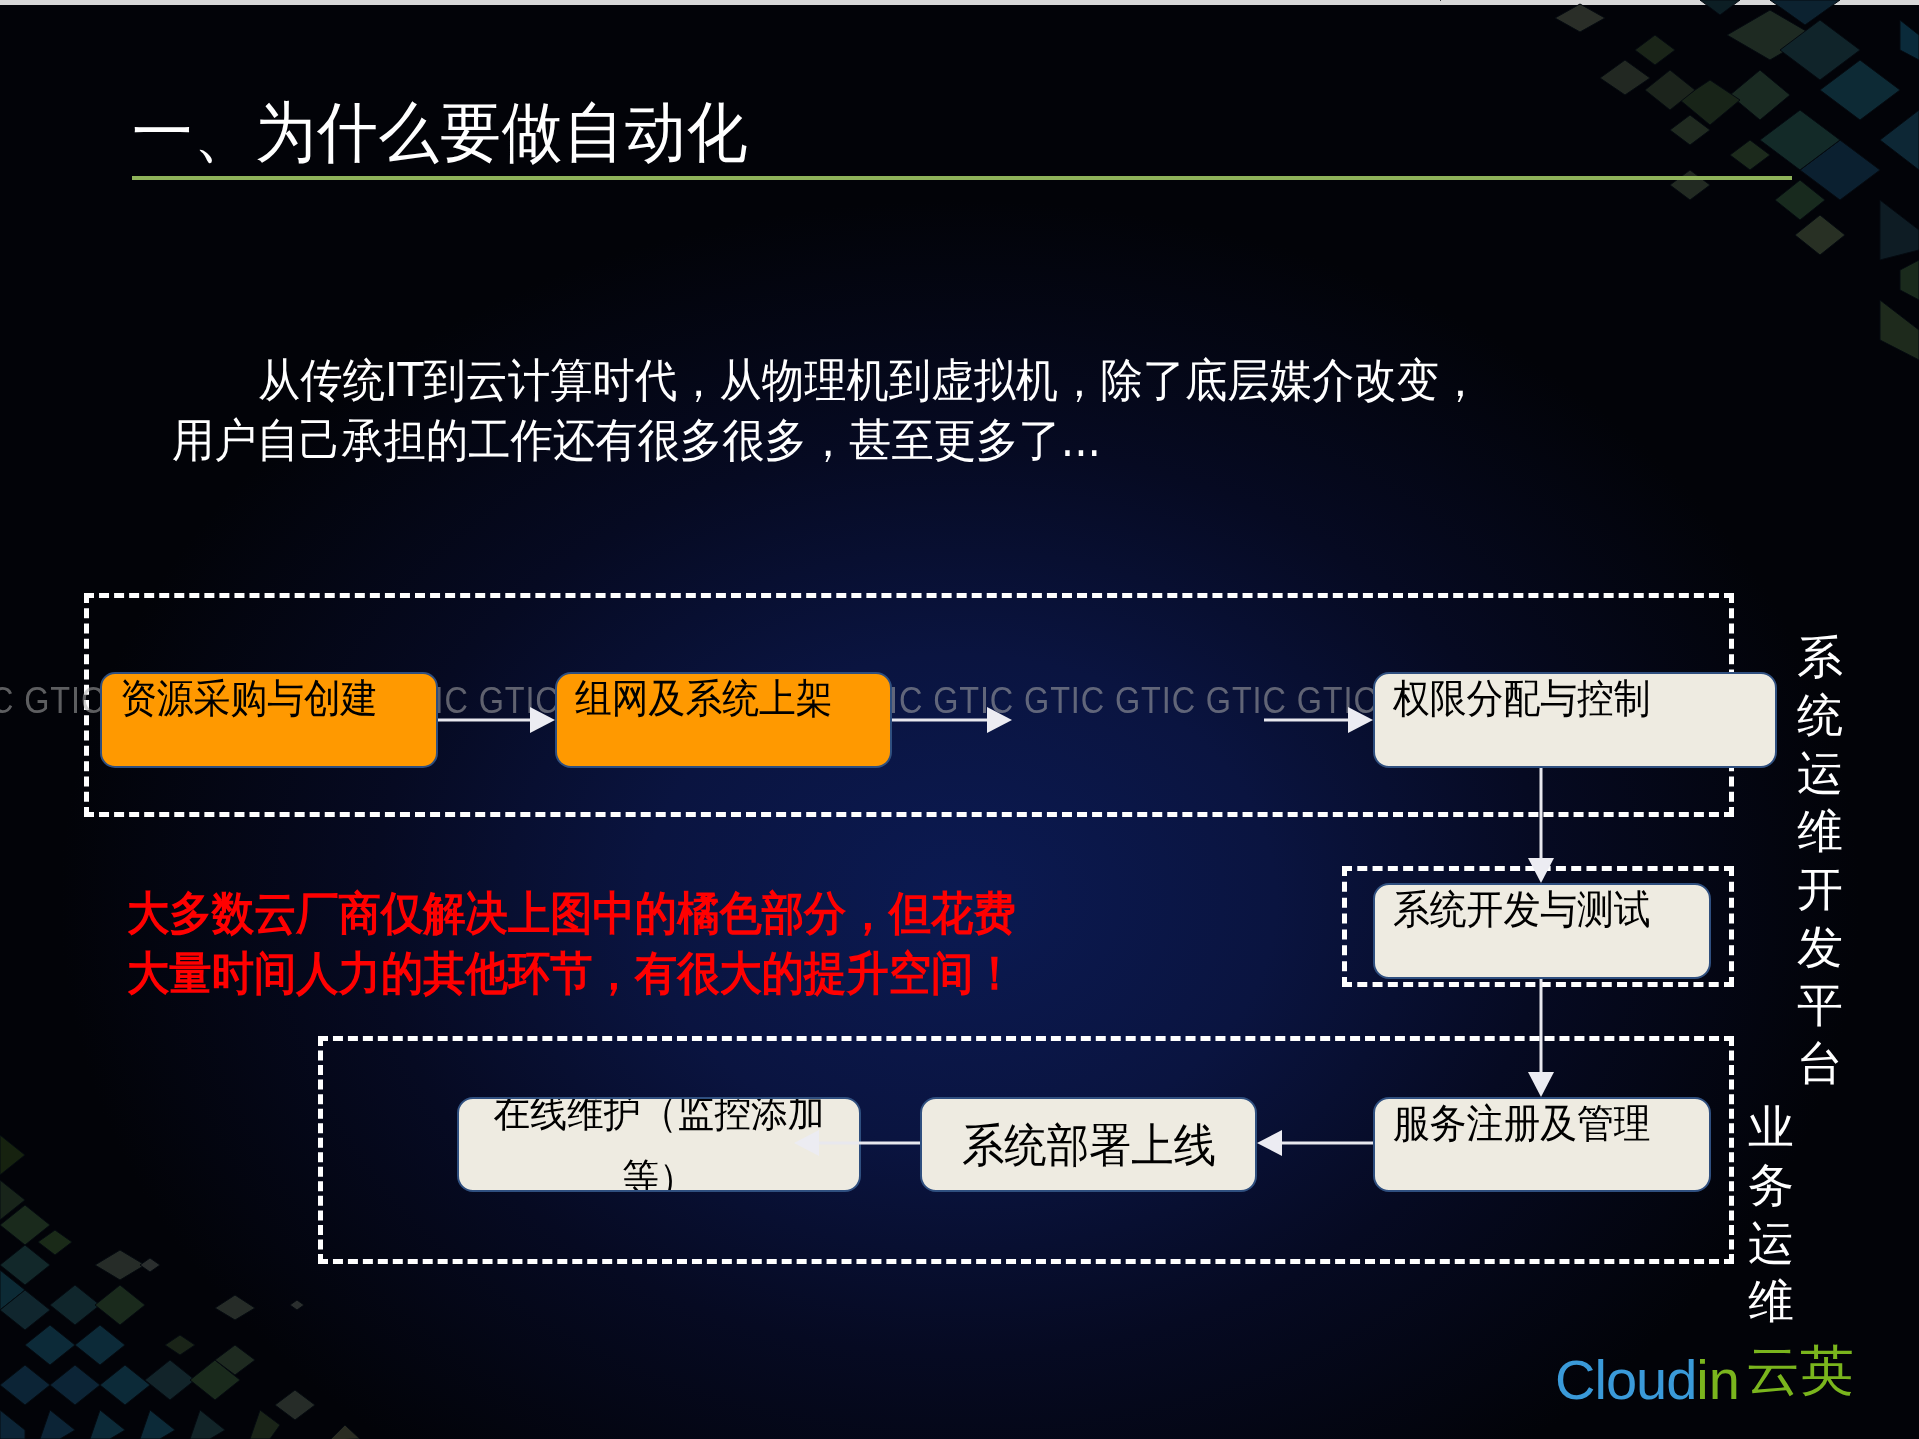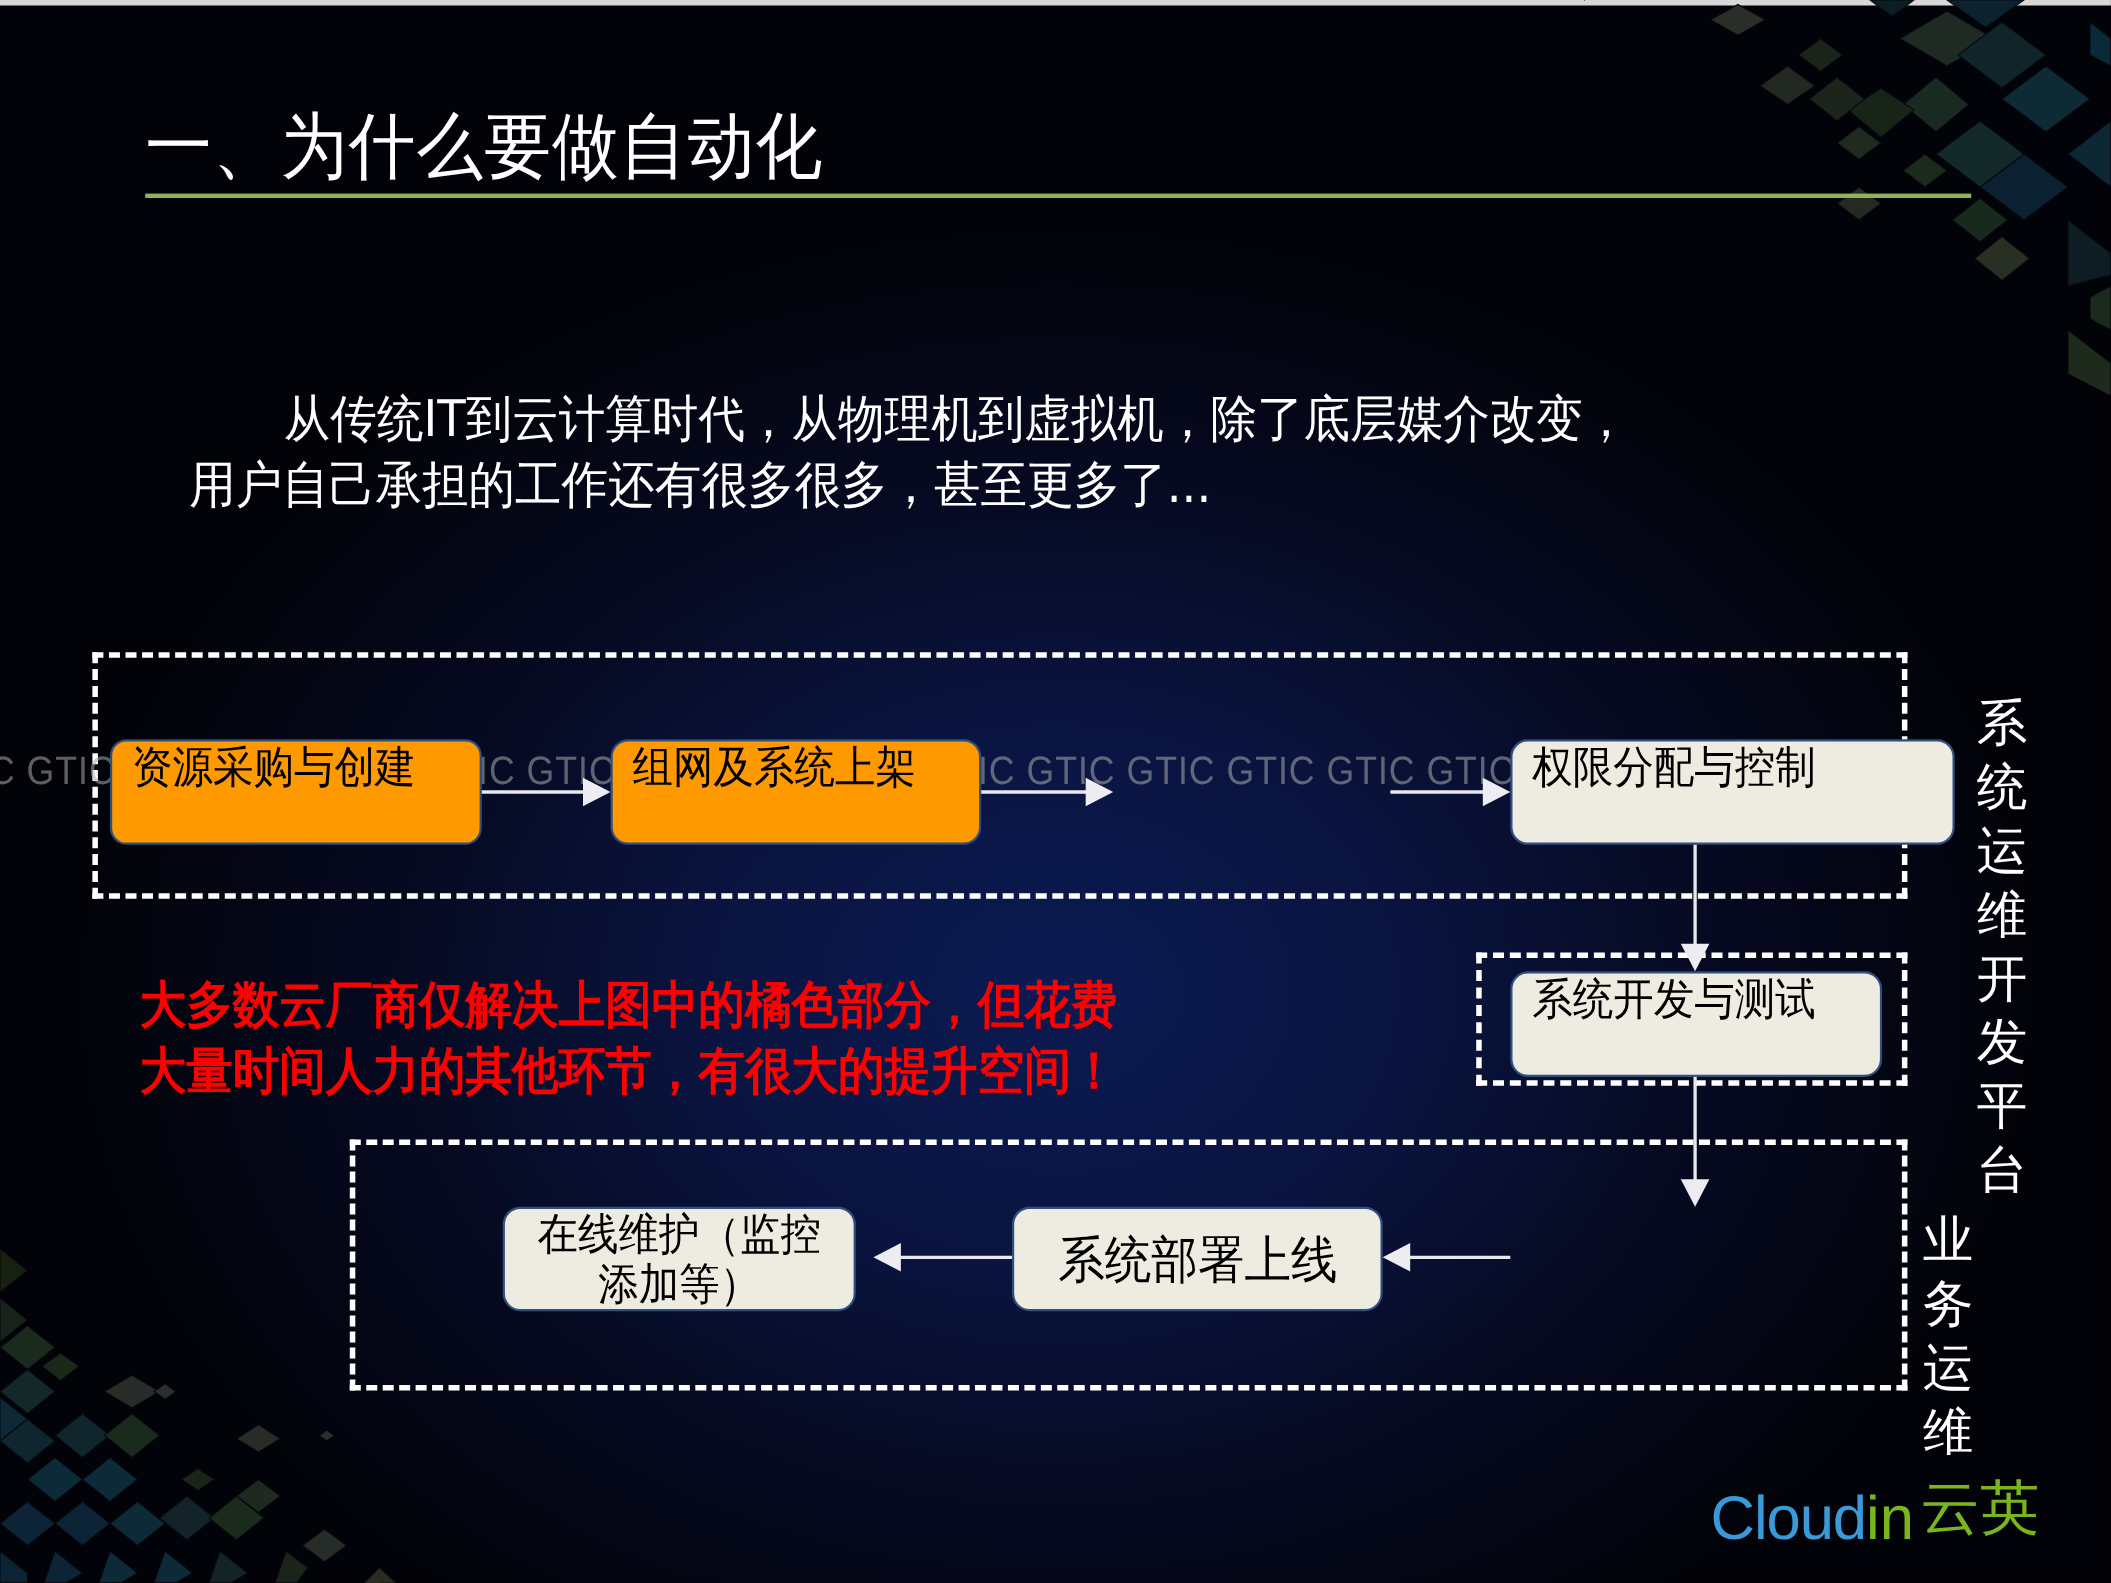--- a/index.html
+++ b/index.html
@@ -54,21 +54,21 @@
   .node.center { padding: 0; display: flex; align-items: center; justify-content: center; text-align: center; }
   .node.center .txt { transform-origin: center center; }
 
   .n1 { left: 100px; top: 672px; width: 338px; height: 96px; border-radius: 15px; }
   .n2 { left: 555px; top: 672px; width: 337px; height: 96px; }
   .n3 { left: 1012px; top: 672px; width: 252px; height: 96px; font-size: 38px; line-height: 44px; padding-top: 4px; padding-left: 22px; }
   .n4 { left: 1373px; top: 672px; width: 404px; height: 96px; }
   .n5 { left: 1373px; top: 883px; width: 338px; height: 96px; }
   .n6 { left: 1373px; top: 1097px; width: 338px; height: 95px; }
   .n7 { left: 920px; top: 1097px; width: 337px; height: 95px; font-size: 46px; }
-  .n8 { left: 457px; top: 1097px; width: 321px; height: 95px; line-height: 46px; }
+  .n8 { left: 457px; top: 1097px; width: 404px; height: 95px; line-height: 66px; }
 
   .arrows { position: absolute; left: 0; top: 0; z-index: 4; pointer-events: none; }
 
   .red-text { position: absolute; left: 127px; color: #ff0000; font-size: 46px; font-weight: bold; white-space: nowrap;
               transform: scaleX(0.92); transform-origin: left top; }
   .red-text.r1 { top: 883px; }
   .red-text.r2 { top: 943px; }
 
   .vlabel { position: absolute; color: #ffffff; font-size: 46px; line-height: 58px; width: 54px; text-align: center; }
   .vlabel span { display: block; }
@@ -190,20 +190,23 @@
   </div>
   <div class="node orange n2">
     <span class="txt">组网及系统上架</span>
   </div>
   <div class="node cream n4">
     <span class="txt">权限分配与控制</span>
   </div>
   <div class="node cream n5">
     <span class="txt">系统开发与测试</span>
   </div>
+  <div class="node cream n6">
+    <span class="txt">服务注册及管理</span>
+  </div>
   <div class="node cream center n7">
     <span class="txt">系统部署上线</span>
   </div>
   <div class="node cream center n8">
     <span class="txt" style="padding:0 18px;">在线维护（监控添加等）</span>
   </div>
 
   <div class="red-text r1">大多数云厂商仅解决上图中的橘色部分，但花费</div>
   <div class="red-text r2">大量时间人力的其他环节，有很大的提升空间！</div>
 

